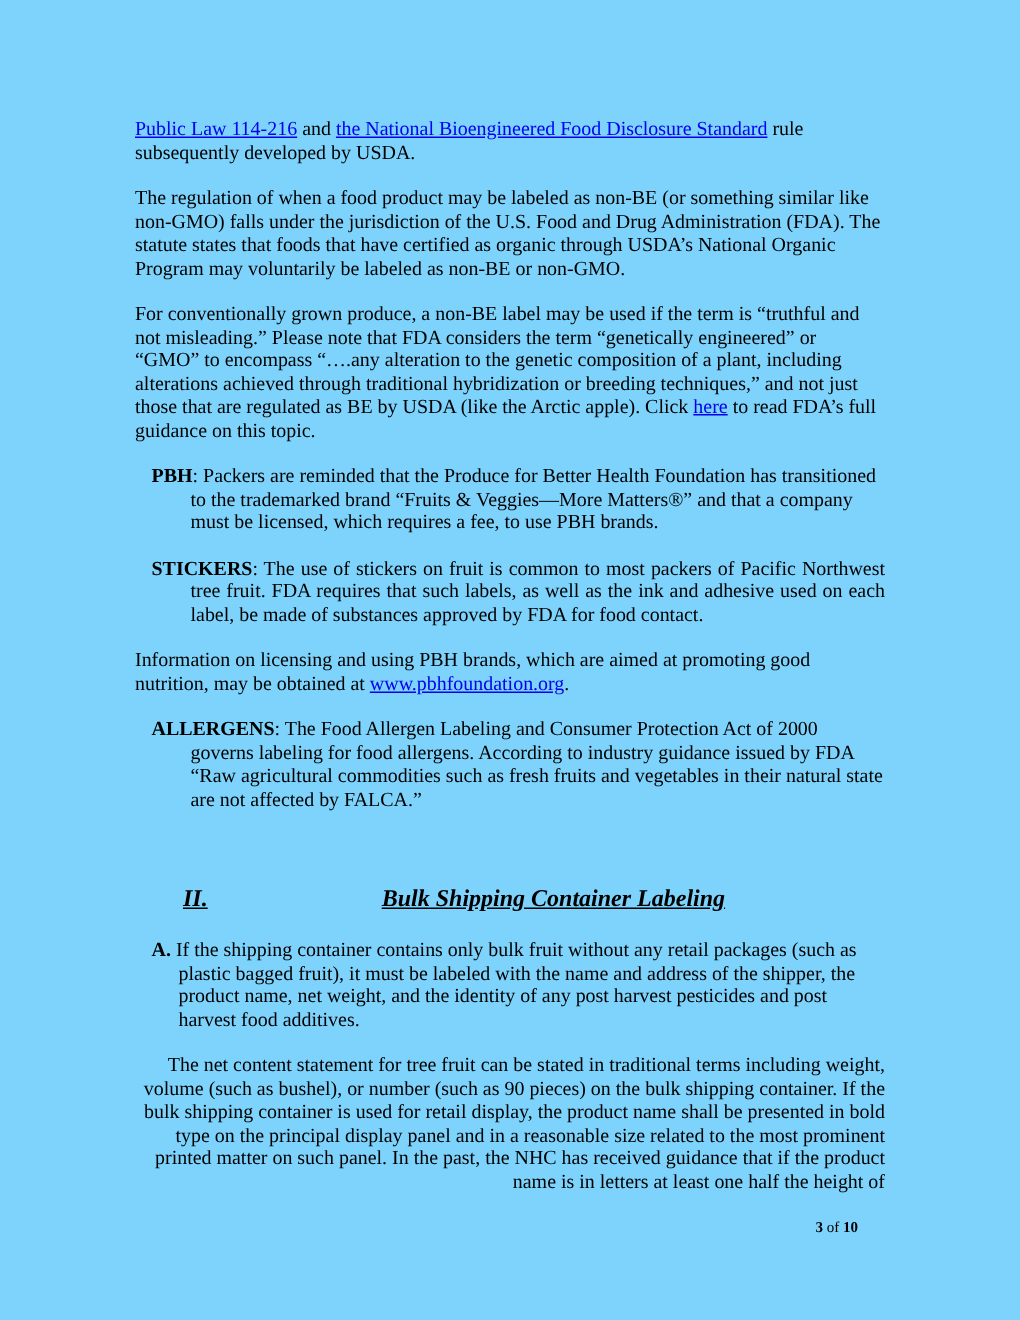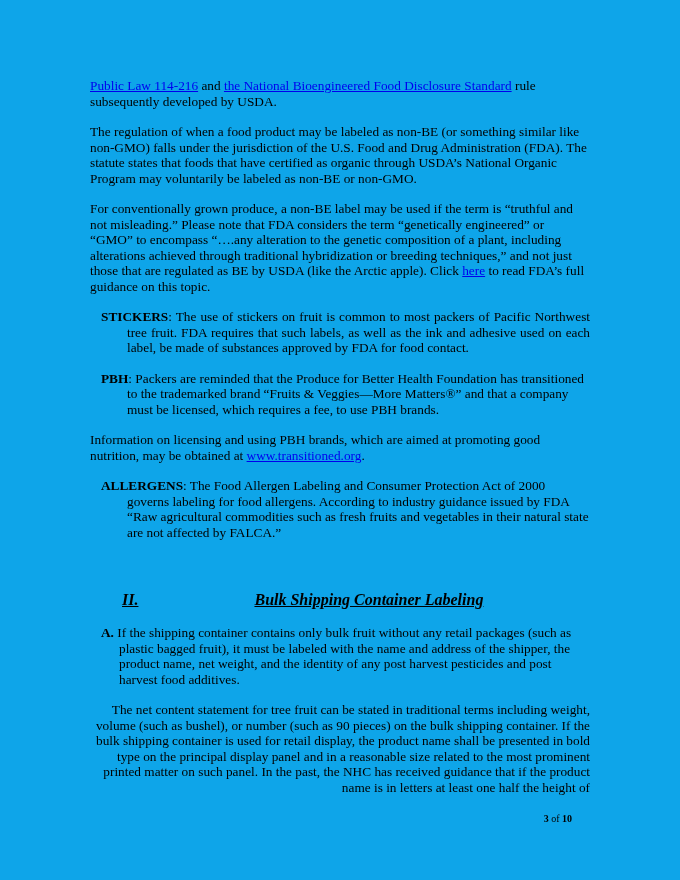--- a/index.html
+++ b/index.html
@@ -1,20 +1,20 @@
 <!DOCTYPE html>
 <html><head>
 <meta charset="utf-8">
 <style>
   html, body { margin: 0; padding: 0; background: #ffffff; }
   .page {
     position: relative;
     width: 680px;
     height: 880px;
-    background: #0ea5e9;
+    background: #7dd3fc;
     font-family: "Liberation Serif", serif;
     font-size: 13.3px;
     line-height: 15.5px;
     color: #000000;
     overflow: hidden;
   }
   .content {
     position: absolute;
     left: 90px;
     top: 78px;
@@ -63,25 +63,25 @@
 
 <div class="page">
   <div class="content">
 
     <p><a class="doc-link">Public Law 114-216</a><span> and </span><a class="doc-link">the National Bioengineered Food Disclosure Standard</a><span> rule subsequently developed by USDA.</span></p>
 
     <p>The regulation of when a food product may be labeled as non-BE (or something similar like non-GMO) falls under the jurisdiction of the U.S. Food and Drug Administration (FDA). The statute states that foods that have certified as organic through USDA’s National Organic Program may voluntarily be labeled as non-BE or non-GMO.</p>
 
     <p><span>For conventionally grown produce, a non-BE label may be used if the term is “truthful and not misleading.” Please note that FDA considers the term “genetically engineered” or “GMO” to encompass “….any alteration to the genetic composition of a plant, including alterations achieved through traditional hybridization or breeding techniques,” and not just those that are regulated as BE by USDA (like the Arctic apple). Click </span><a class="doc-link">here</a><span> to read FDA’s full guidance on this topic.</span></p>
 
+    <p class="hang-item"><b>PBH</b><span>: Packers are reminded that the Produce for Better Health Foundation has transitioned to the trademarked brand “Fruits &amp; Veggies—More Matters®” and that a company must be licensed, which requires a fee, to use PBH brands.</span></p>
+
     <p class="hang-item justify"><b>STICKERS</b><span>: The use of stickers on fruit is common to most packers of Pacific Northwest tree fruit. FDA requires that such labels, as well as the ink and adhesive used on each label, be made of substances approved by FDA for food contact.</span></p>
 
-    <p class="hang-item"><b>PBH</b><span>: Packers are reminded that the Produce for Better Health Foundation has transitioned to the trademarked brand “Fruits &amp; Veggies—More Matters®” and that a company must be licensed, which requires a fee, to use PBH brands.</span></p>
-
-    <p class="sub-indent"><span>Information on licensing and using PBH brands, which are aimed at promoting good nutrition, may be obtained at </span><a class="doc-link">www.transitioned.org</a><span>.</span></p>
+    <p class="sub-indent"><span>Information on licensing and using PBH brands, which are aimed at promoting good nutrition, may be obtained at </span><a class="doc-link">www.pbhfoundation.org</a><span>.</span></p>
 
     <p class="hang-item"><b>ALLERGENS</b><span>: The Food Allergen Labeling and Consumer Protection Act of 2000 governs labeling for food allergens. According to industry guidance issued by FDA “Raw agricultural commodities such as fresh fruits and vegetables in their natural state are not affected by FALCA.”</span></p>
 
     <div class="section-heading">
       <span class="numeral">II.</span>
       <span class="title">Bulk Shipping Container Labeling</span>
     </div>
 
     <p class="hang-item-a"><b>A.</b><span> If the shipping container contains only bulk fruit without any retail packages (such as plastic bagged fruit), it must be labeled with the name and address of the shipper, the product name, net weight, and the identity of any post harvest pesticides and post harvest food additives.</span></p>
 

